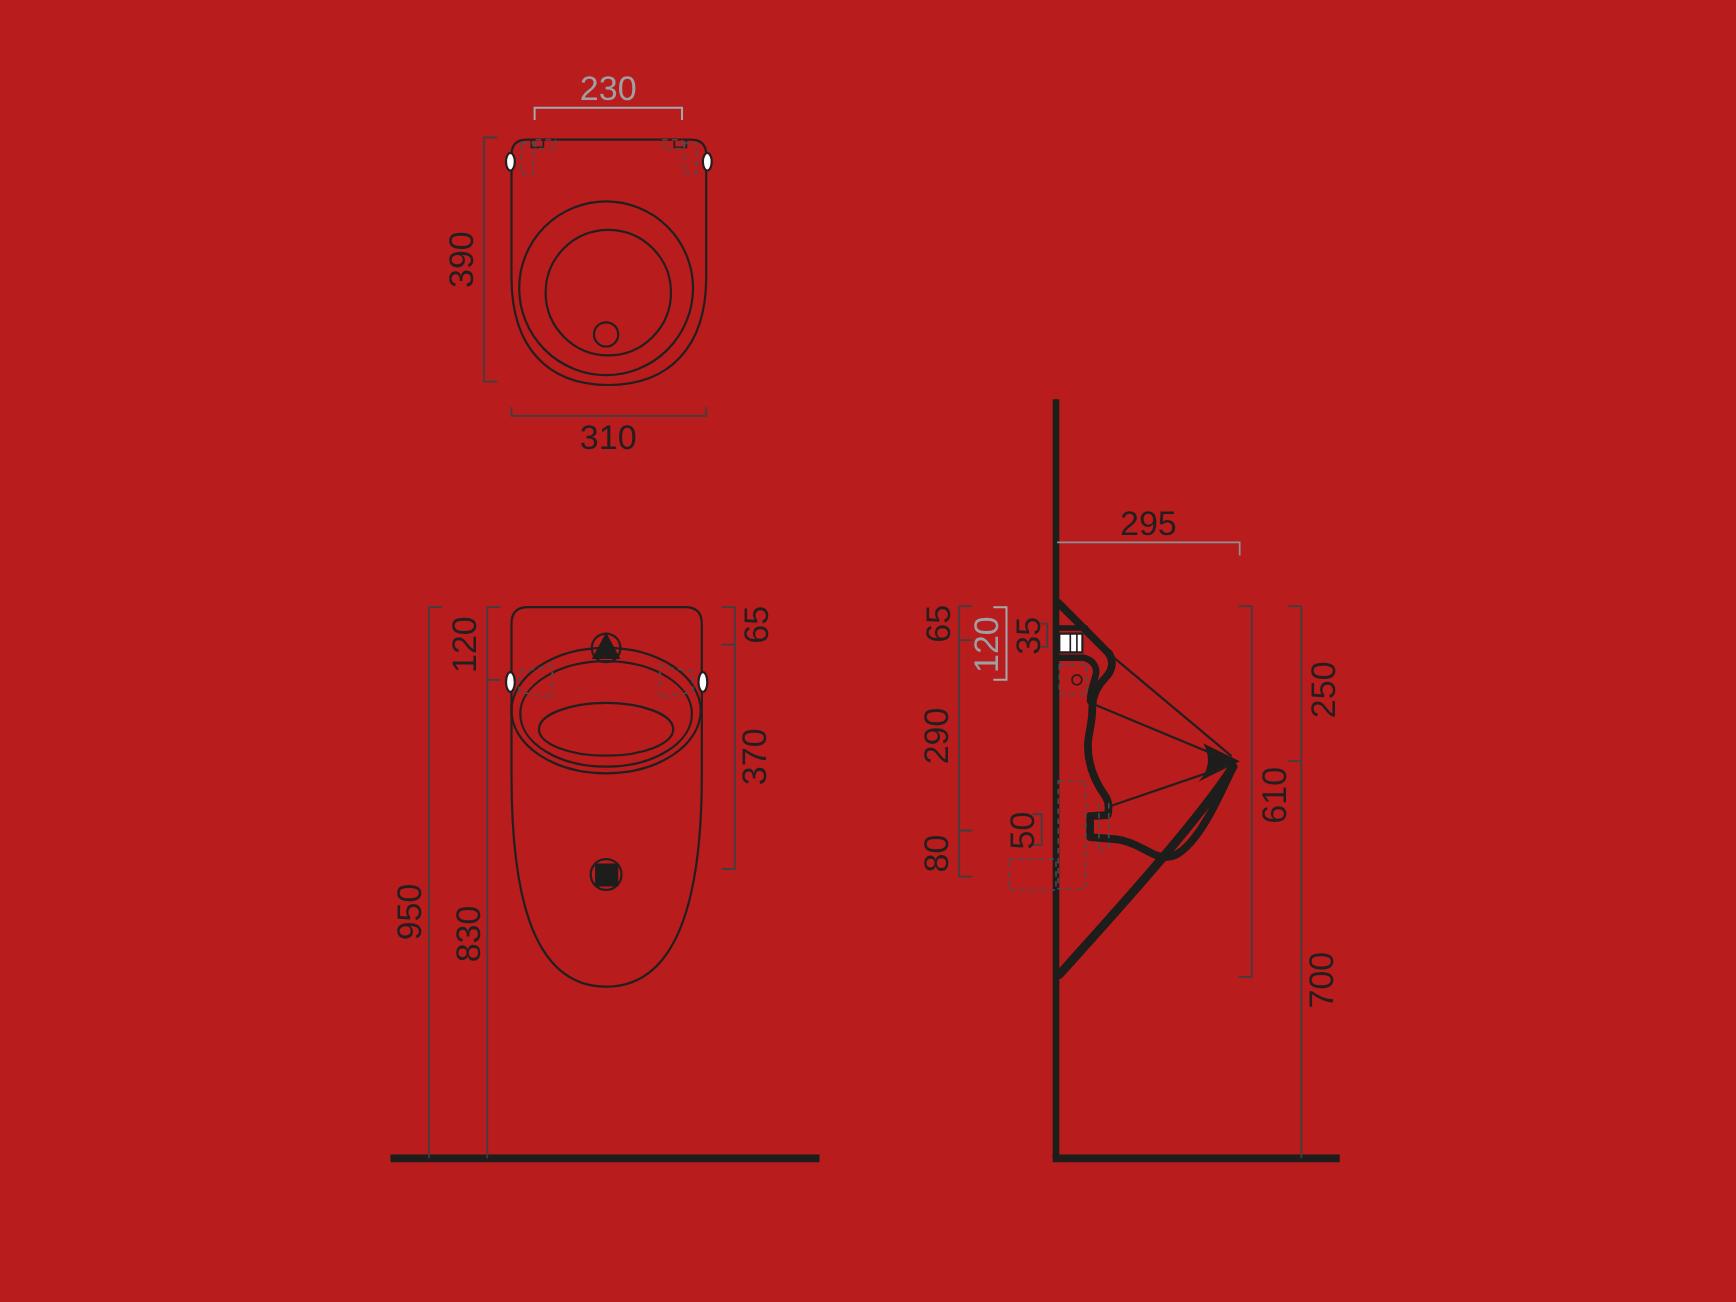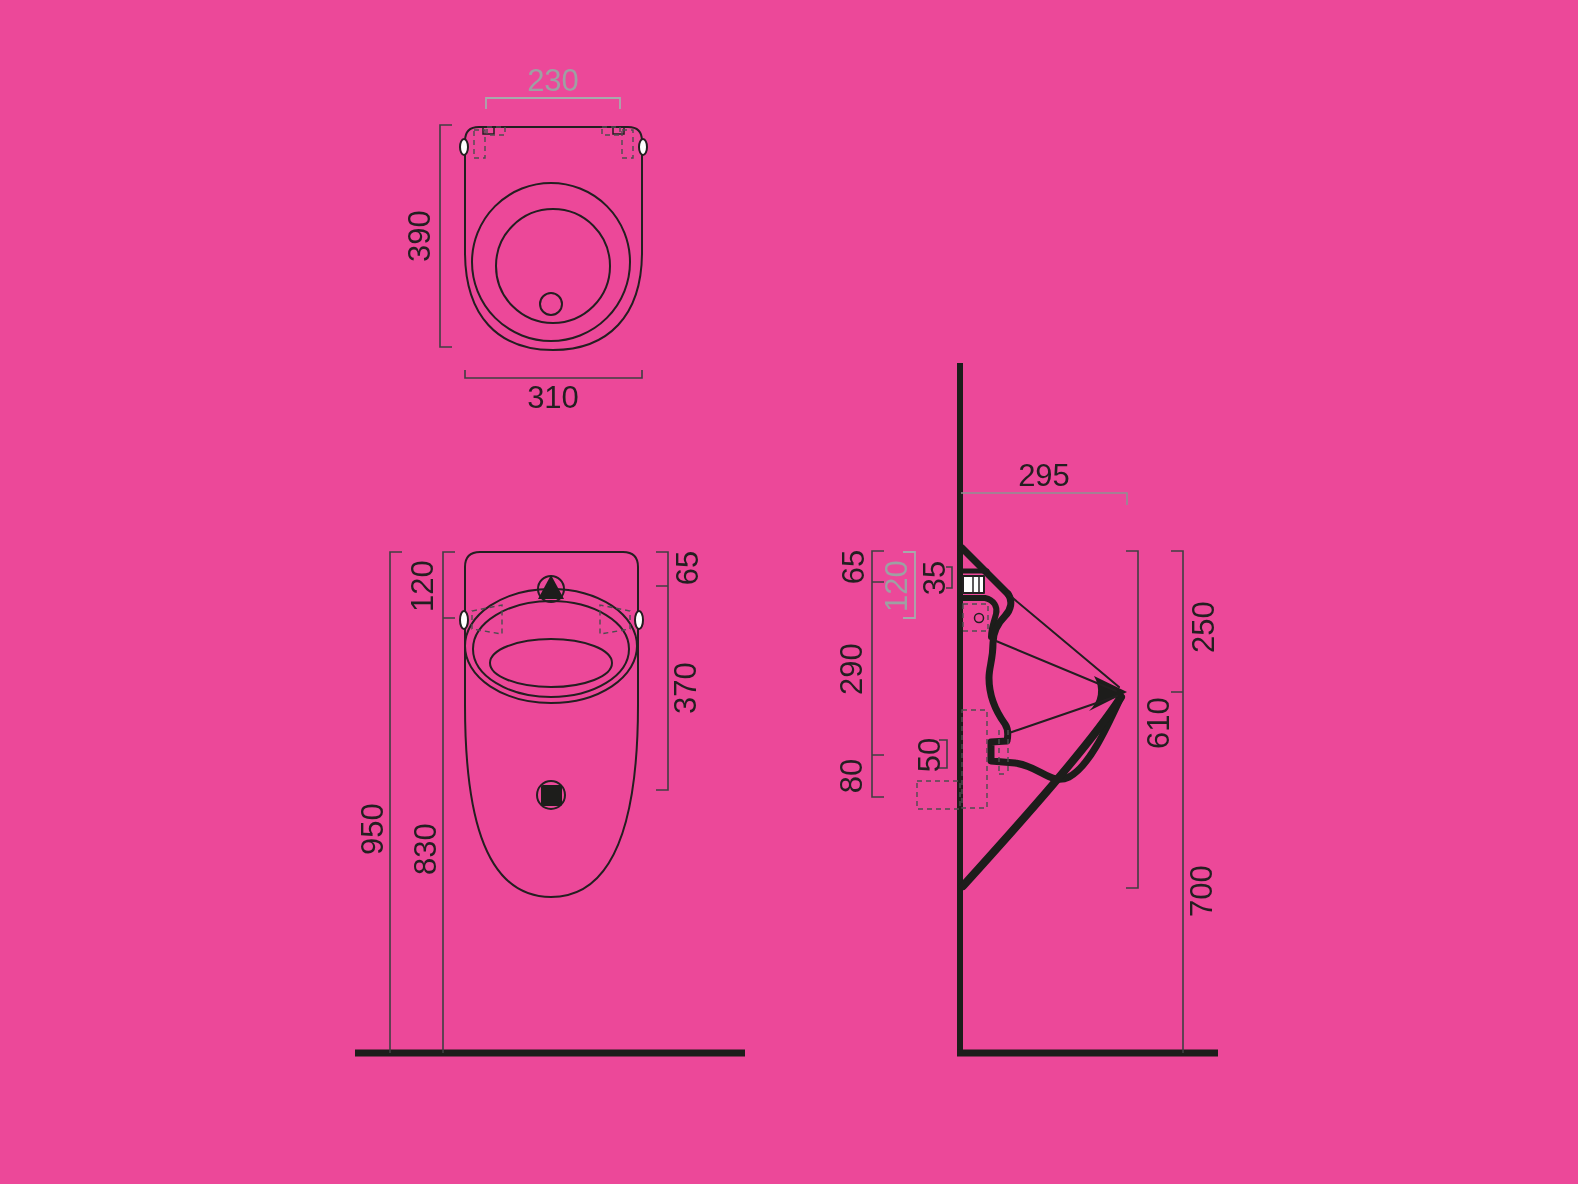--- a/index.html
+++ b/index.html
@@ -1,16 +1,16 @@
 <!DOCTYPE html>
 <html><head>
 <meta charset="utf-8">
 <style>
   html,body{margin:0;padding:0;background:#ffffff;}
-  #stage{position:relative;width:1578px;height:1184px;background:#ec4899;overflow:hidden;
+  #stage{position:relative;width:1578px;height:1184px;background:#b91c1c;overflow:hidden;
          font-family:"Liberation Sans", sans-serif;}
   svg{display:block;}
   .ln   {stroke:#231f20;stroke-width:2;fill:none;stroke-linecap:round;stroke-linejoin:round;}
   .lnf  {stroke:#231f20;stroke-width:2;fill:#ffffff;stroke-linecap:round;stroke-linejoin:round;}
   .ln15 {stroke:#231f20;stroke-width:1.5;fill:none;}
   .thick{stroke:#1d1d1b;stroke-width:7;fill:none;stroke-linecap:round;stroke-linejoin:round;}
   .thick5{stroke:#1d1d1b;stroke-width:5;fill:none;stroke-linecap:round;}
   .thick6{stroke:#1d1d1b;stroke-width:6;fill:none;stroke-linecap:round;stroke-linejoin:round;}
   .thick8{stroke:#1d1d1b;stroke-width:8;fill:none;stroke-linecap:round;}
   .heavy{stroke:#1d1d1b;stroke-width:6;fill:none;stroke-linecap:butt;}

